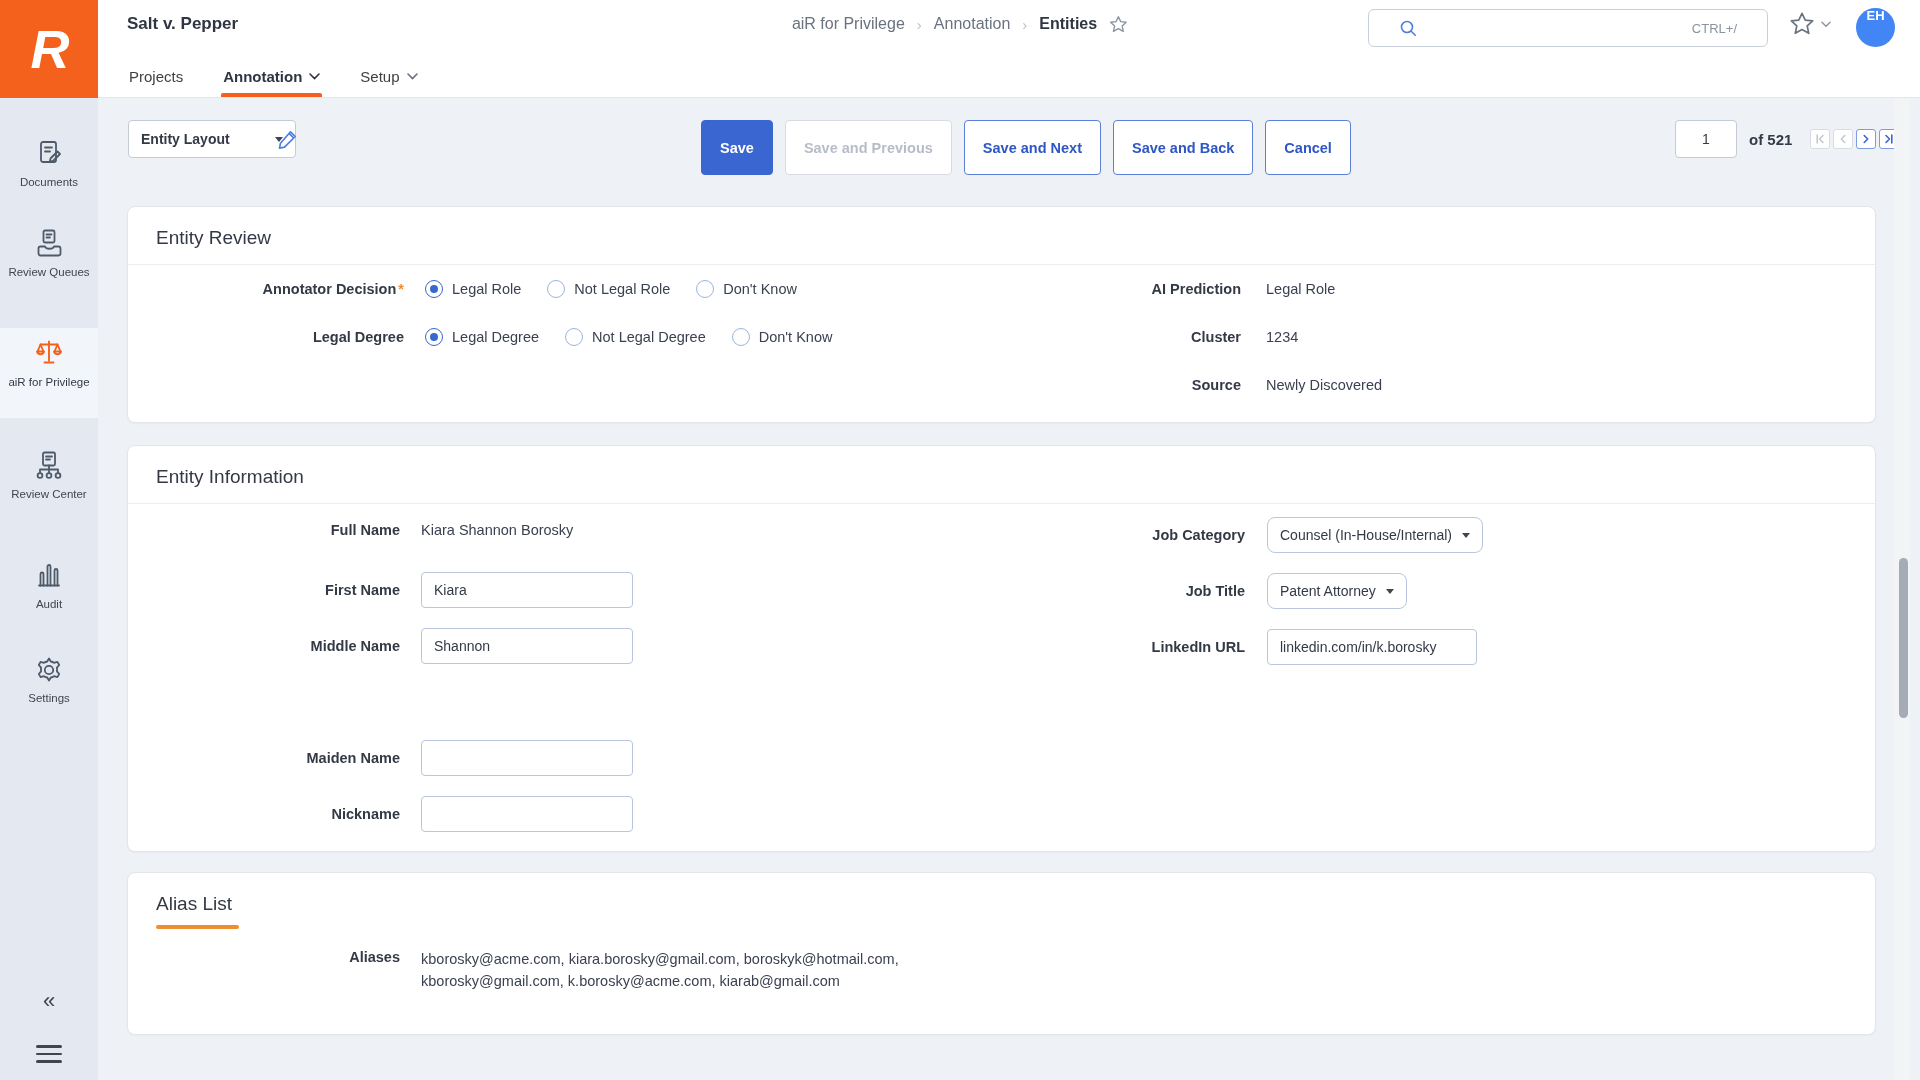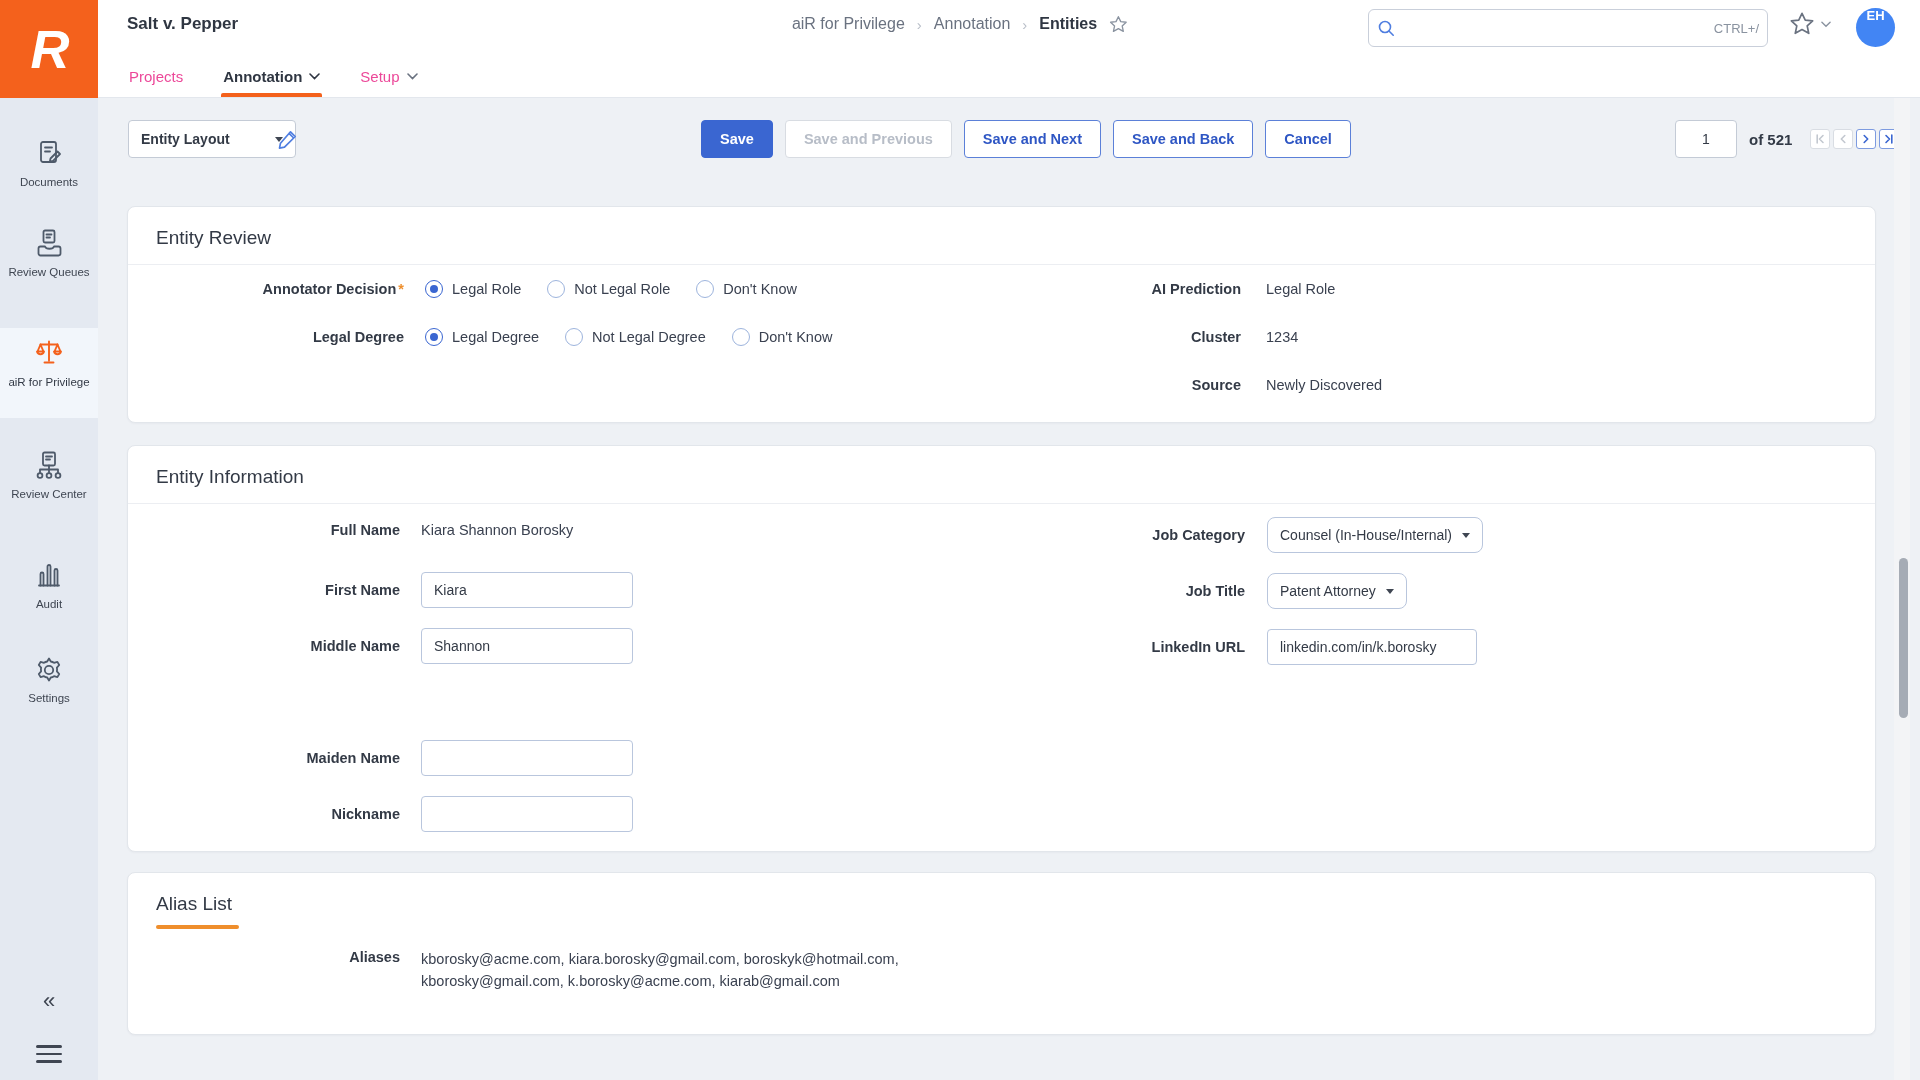--- a/index.html
+++ b/index.html
@@ -6,29 +6,29 @@
   html,body { width:1920px; height:1080px; overflow:hidden; }
   body { font-family:"Liberation Sans", sans-serif; background:#EEF1F5; color:#333A46; }
   #app { position:relative; width:1920px; height:1080px; }
 
   
   .header { position:absolute; left:0; top:0; width:1920px; height:98px; background:#fff; border-bottom:1px solid #E3E7ED; z-index:5; }
   .logo { position:absolute; left:0; top:0; width:98px; height:98px; background:#F4611C; display:flex; align-items:center; justify-content:center; }
   .logo span { color:#fff; font-size:54px; font-weight:800; font-style:italic; letter-spacing:-2px; }
   .ws-title { position:absolute; left:127px; top:14px; font-size:17px; font-weight:700; color:#2F3642; }
   .tabs { position:absolute; left:127px; bottom:0; display:flex; gap:36px; }
-  .tab { display:flex; align-items:center; gap:7px; padding:0 2px 12px 2px; font-size:15px; color:#ec4899; cursor:pointer; position:relative; }
+  .tab { display:flex; align-items:center; gap:7px; padding:0 2px 12px 2px; font-size:15px; color:#404040; cursor:pointer; position:relative; }
   .tab.active { color:#2F3642; font-weight:700; }
   .tab.active::after { content:""; position:absolute; left:0; right:0; bottom:0; height:4px; background:#F4611C; border-radius:2px 2px 0 0; }
   .tab svg { stroke:#6A7280; }
   .breadcrumb { position:absolute; left:50%; top:0; height:48px; transform:translateX(-50%); display:flex; align-items:center; gap:12px; white-space:nowrap; }
   .bc-item { font-size:16px; color:#6A7280; }
   .bc-sep { font-size:15px; color:#B9BFC9; }
   .bc-current { font-size:16px; color:#2F3642; font-weight:600; }
-  .searchbox { position:absolute; left:1368px; top:9px; width:400px; height:38px; background:#fff; border:1px solid #C9CFDA; border-radius:6px; display:flex; align-items:center; padding:0 8px; gap:10px; }
+  .searchbox { position:absolute; left:1368px; top:9px; width:400px; height:38px; background:#fff; border:1px solid #C9CFDA; border-radius:6px; display:flex; align-items:center; padding:0 30px; gap:10px; }
   .searchbox input { flex:1; border:none; outline:none; font-size:14px; min-width:0; background:transparent; }
   .search-shortcut { font-size:13px; color:#8A93A0; }
   .fav-btn { position:absolute; left:1789px; top:11px; display:flex; align-items:center; gap:6px; cursor:pointer; }
   .avatar { position:absolute; left:1856px; top:8px; width:39px; height:39px; border-radius:50%; background:#4285F4; color:#fff; font-size:13px; font-weight:700; display:flex; justify-content:center; }
 
   
   .sidebar { position:absolute; left:0; top:98px; width:98px; height:982px; background:#E4E9F1; z-index:4; }
   .side-item { position:absolute; left:0; width:98px; text-align:center; cursor:pointer; }
   .side-item .icn-wrap { display:block; height:32px; }
   .side-label { display:block; margin-top:4px; font-size:11.5px; line-height:16px; color:#3F4652; }
@@ -38,21 +38,21 @@
   .icn-orange { fill:none; stroke:#F4611C; stroke-width:1.9; stroke-linecap:round; stroke-linejoin:round; }
   .collapse-glyph { position:absolute; left:0; width:98px; text-align:center; font-size:22px; color:#3F4652; cursor:pointer; }
   .hamburger { position:absolute; left:36px; width:26px; cursor:pointer; }
   .hamburger div { height:2.5px; background:#3F4652; border-radius:2px; margin-bottom:5px; }
 
   
   .layout-btn { position:absolute; left:128px; top:120px; width:168px; height:38px; background:#fff; border:1px solid #C4CBD6; border-radius:4px; display:flex; align-items:center; justify-content:space-between; padding:0 12px; font-size:14px; font-weight:600; color:#333A46; cursor:pointer; }
   .caret { width:0; height:0; border-left:4.5px solid transparent; border-right:4.5px solid transparent; border-top:5.5px solid #3F4652; }
   .pencil-btn { position:absolute; left:276px; top:127px; cursor:pointer; }
   .btn-row { position:absolute; left:701px; top:120px; display:flex; gap:12px; }
-  .btn { height:38px; border-radius:4px; font-size:14.5px; font-weight:600; padding:0 18px; display:flex; align-items:center; cursor:pointer; border:1px solid transparent; font-family:inherit; }
+  .btn { height:55px; border-radius:4px; font-size:14.5px; font-weight:600; padding:0 18px; display:flex; align-items:center; cursor:pointer; border:1px solid transparent; font-family:inherit; }
   .btn-primary { background:#3A66D1; color:#fff; border-color:#3A66D1; }
   .btn-outline { background:#fff; color:#2E56C4; border-color:#5B80D8; }
   .btn-disabled { background:#fff; color:#B7BDC7; border-color:#D8DCE2; cursor:default; }
   .pager { position:absolute; left:1675px; top:120px; display:flex; align-items:center; }
   .pager input { width:62px; height:38px; border:1px solid #C4CBD6; border-radius:4px; text-align:center; font-size:14px; color:#333A46; outline:none; }
   .pager-of { margin:0 18px 0 12px; font-size:15px; font-weight:600; color:#333B47; white-space:nowrap; }
   .pgbtns { display:flex; gap:3px; }
   .pgbtn { width:20px; height:20px; border-radius:3px; border:1px solid #7D9BE0; background:#fff; display:flex; align-items:center; justify-content:center; cursor:pointer; }
   .pgbtn svg { stroke:#3A66D1; fill:none; stroke-width:1.6; stroke-linecap:round; stroke-linejoin:round; }
   .pgbtn.disabled { border-color:#D9DDE3; cursor:default; }

